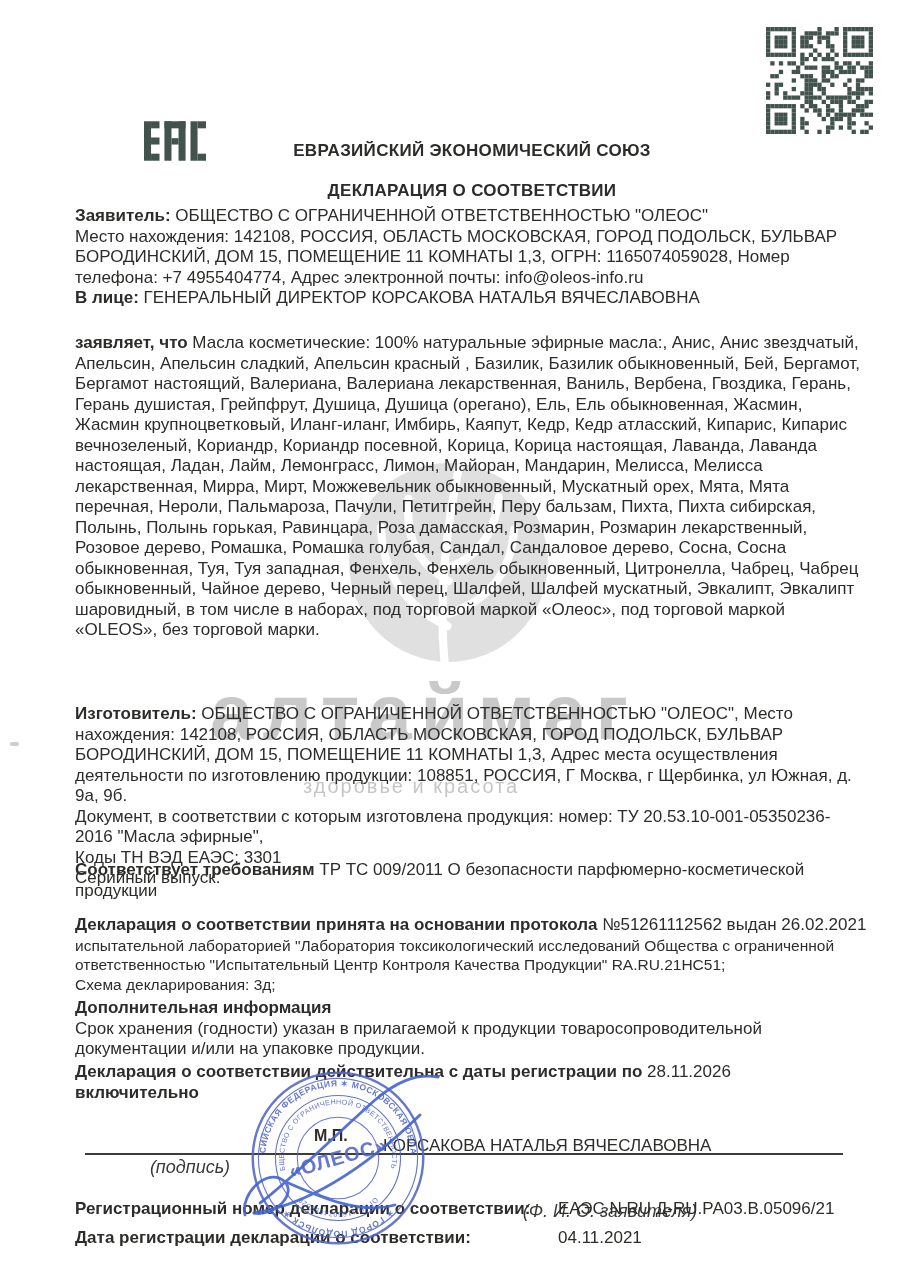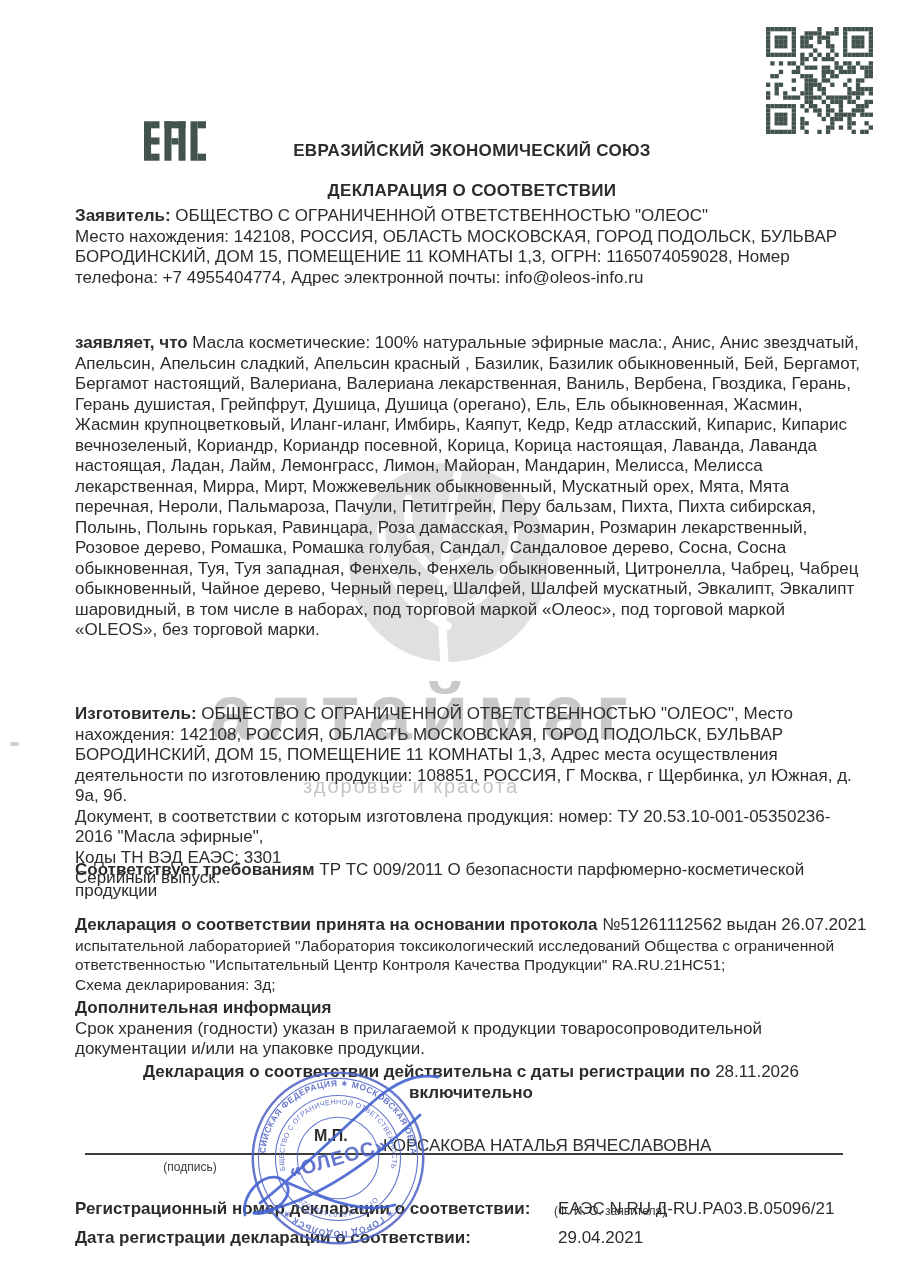--- a/index.html
+++ b/index.html
@@ -10,21 +10,21 @@
     -webkit-font-smoothing:antialiased;
   }
   .abs{position:absolute;}
   .b{font-weight:bold;}
   .sec{position:absolute;left:75px;width:792px;}
   .sec p{margin:0;}
   .nowrap{white-space:nowrap;}
   .small{font-size:15.5px;line-height:19.5px;}
   .title-block{position:absolute;left:100px;top:141px;width:744px;text-align:center;font-weight:bold;letter-spacing:.3px;}
   .title-block .t2{margin-top:19px;}
-  .caption{font-size:12px;color:#3a3a38;text-align:center;position:absolute;}
+  .caption{font-size:18px;color:#3a3a38;text-align:center;position:absolute;font-style:italic;}
   .sig-line{position:absolute;left:85px;top:1153px;width:758px;height:2px;background:#3c3c3a;}
   .reg-label{position:absolute;left:75px;font-weight:bold;}
   .reg-value{position:absolute;left:558px;}
   .wm-brand{position:absolute;left:210px;top:702px;font-size:78px;font-weight:bold;color:var(--watermark-gray,#b7b7b7);letter-spacing:9px;opacity:.75;z-index:0;}
   .wm-tagline{position:absolute;left:303px;top:776px;font-size:20px;color:var(--watermark-gray,#b7b7b7);letter-spacing:2px;opacity:.8;z-index:0;}
   .wm-leaf{position:absolute;left:346px;top:460px;opacity:.5;z-index:0;}
   .content{position:relative;z-index:2;}
   .stamp-layer{position:absolute;left:0;top:0;z-index:3;}
   .mp{position:absolute;left:314px;top:1126px;font-weight:bold;font-size:16px;z-index:2;}
   .fio-name{position:absolute;left:383px;top:1136px;z-index:2;}
@@ -370,20 +370,22 @@
 
   <div class="title-block">
     <div class="t1">ЕВРАЗИЙСКИЙ ЭКОНОМИЧЕСКИЙ СОЮЗ</div>
     <div class="t2">ДЕКЛАРАЦИЯ О СООТВЕТСТВИИ</div>
   </div>
 
   <div class="sec" style="top:206px;">
     <p><span class="b">Заявитель:</span>
        <span>ОБЩЕСТВО С ОГРАНИЧЕННОЙ ОТВЕТСТВЕННОСТЬЮ "ОЛЕОС"</span></p>
     <p>Место нахождения: 142108, РОССИЯ, ОБЛАСТЬ МОСКОВСКАЯ, ГОРОД ПОДОЛЬСК, БУЛЬВАР БОРОДИНСКИЙ, ДОМ 15, ПОМЕЩЕНИЕ 11 КОМНАТЫ 1,3, ОГРН: 1165074059028, Номер телефона: +7 4955404774, Адрес электронной почты: info@oleos-info.ru</p>
+    <p><span class="b">В лице:</span>
+       <span>ГЕНЕРАЛЬНЫЙ ДИРЕКТОР КОРСАКОВА НАТАЛЬЯ ВЯЧЕСЛАВОВНА</span></p>
   </div>
 
   <div class="sec" style="top:333px;">
     <p><span class="b">заявляет, что</span>
        <span>Масла косметические: 100% натуральные эфирные масла:, Анис, Анис звездчатый, Апельсин, Апельсин сладкий, Апельсин красный , Базилик, Базилик обыкновенный, Бей, Бергамот, Бергамот настоящий, Валериана, Валериана лекарственная, Ваниль, Вербена, Гвоздика, Герань, Герань душистая, Грейпфрут, Душица, Душица (орегано), Ель, Ель обыкновенная, Жасмин, Жасмин крупноцветковый, Иланг-иланг, Имбирь, Каяпут, Кедр, Кедр атласский, Кипарис, Кипарис вечнозеленый, Кориандр, Кориандр посевной, Корица, Корица настоящая, Лаванда, Лаванда настоящая, Ладан, Лайм, Лемонграсс, Лимон, Майоран, Мандарин, Мелисса, Мелисса лекарственная, Мирра, Мирт, Можжевельник обыкновенный, Мускатный орех, Мята, Мята перечная, Нероли, Пальмароза, Пачули, Петитгрейн, Перу бальзам, Пихта, Пихта сибирская, Полынь, Полынь горькая, Равинцара, Роза дамасская, Розмарин, Розмарин лекарственный, Розовое дерево, Ромашка, Ромашка голубая, Сандал, Сандаловое дерево, Сосна, Сосна обыкновенная, Туя, Туя западная, Фенхель, Фенхель обыкновенный, Цитронелла, Чабрец, Чабрец обыкновенный, Чайное дерево, Черный перец, Шалфей, Шалфей мускатный, Эвкалипт, Эвкалипт шаровидный, в том числе в наборах, под торговой маркой «Олеос», под торговой маркой «OLEOS», без торговой марки.</span></p>
   </div>
 
   <div class="sec" style="top:676px;margin-top:28px;">
     <p><span class="b">Изготовитель:</span>
        <span>ОБЩЕСТВО С ОГРАНИЧЕННОЙ ОТВЕТСТВЕННОСТЬЮ "ОЛЕОС", Место нахождения: 142108, РОССИЯ, ОБЛАСТЬ МОСКОВСКАЯ, ГОРОД ПОДОЛЬСК, БУЛЬВАР БОРОДИНСКИЙ, ДОМ 15, ПОМЕЩЕНИЕ 11 КОМНАТЫ 1,3, Адрес места осуществления деятельности по изготовлению продукции: 108851, РОССИЯ, Г Москва, г Щербинка, ул Южная, д. 9а, 9б.</span></p>
@@ -392,46 +394,46 @@
     <p>Серийный выпуск.</p>
   </div>
 
   <div class="sec" style="top:860px;">
     <p><span class="b">Соответствует требованиям</span>
        <span>ТР ТС 009/2011 О безопасности парфюмерно-косметической продукции</span></p>
   </div>
 
   <div class="sec" style="top:915px;">
     <p class="nowrap"><span class="b">Декларация о соответствии принята на основании протокола</span>
-       <span>№51261112562 выдан 26.07.2021</span></p>
+       <span>№51261112562 выдан 26.02.2021</span></p>
     <p class="small">испытательной лабораторией "Лаборатория токсикологический исследований Общества с ограниченной ответственностью "Испытательный Центр Контроля Качества Продукции" RA.RU.21НС51;</p>
     <p class="small">Схема декларирования: 3д;</p>
   </div>
 
   <div class="sec" style="top:998px;">
     <p class="b">Дополнительная информация</p>
     <p>Срок хранения (годности) указан в прилагаемой к продукции товаросопроводительной документации и/или на упаковке продукции.</p>
   </div>
 
-  <div class="sec" style="top:1062px;text-align:center;">
+  <div class="sec" style="top:1062px;">
     <p><span class="b">Декларация о соответствии действительна с даты регистрации по</span>
        <span>28.11.2026</span></p>
     <p class="b">включительно</p>
   </div>
 
   <div class="mp">М.П.</div>
   <div class="fio-name">КОРСАКОВА НАТАЛЬЯ ВЯЧЕСЛАВОВНА</div>
   <div class="sig-line"></div>
   <div class="caption" style="left:115px;top:1157px;width:150px;">(подпись)</div>
   <div class="caption" style="left:495px;top:1201px;width:230px;">(Ф. И. О. заявителя)</div>
 
   <div class="reg-label" style="top:1199px;">Регистрационный номер декларации о соответствии:</div>
   <div class="reg-value" style="top:1199px;">ЕАЭС N RU Д-RU.РА03.В.05096/21</div>
   <div class="reg-label" style="top:1228px;">Дата регистрации декларации о соответствии:</div>
-  <div class="reg-value" style="top:1228px;">29.04.2021</div>
+  <div class="reg-value" style="top:1228px;">04.11.2021</div>
 
   <div class="artifact"></div>
 </div>
 
 <svg class="stamp-layer" style="left:248px;top:1068px;" width="180" height="180" viewBox="0 0 190 190" opacity="0.88">
   <g fill="none" stroke="var(--stamp-blue,#5165c5)">
     <circle cx="95" cy="95" r="90" stroke-width="2.6"></circle>
     <circle cx="95" cy="95" r="84" stroke-width="1.2"></circle>
     <circle cx="95" cy="95" r="66" stroke-width="1.2"></circle>
     <circle cx="95" cy="95" r="43" stroke-width="1.1"></circle>

